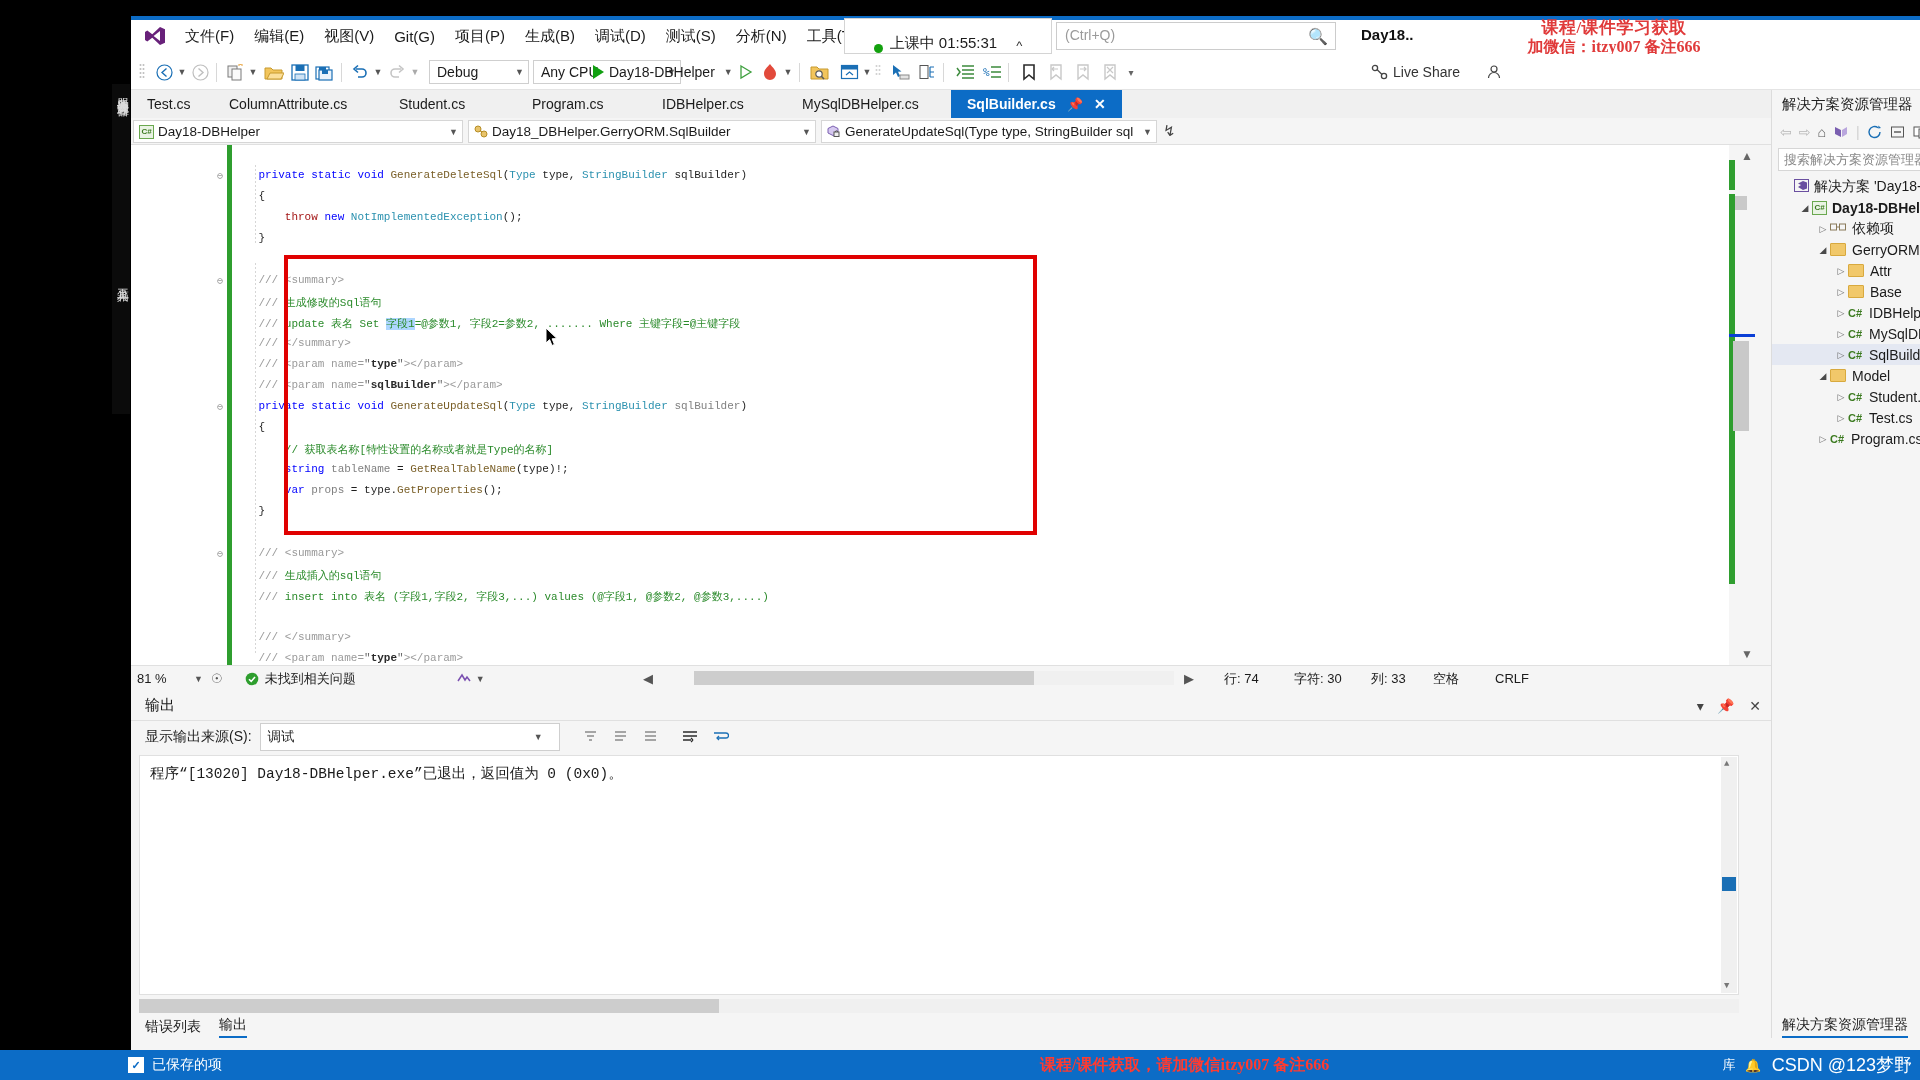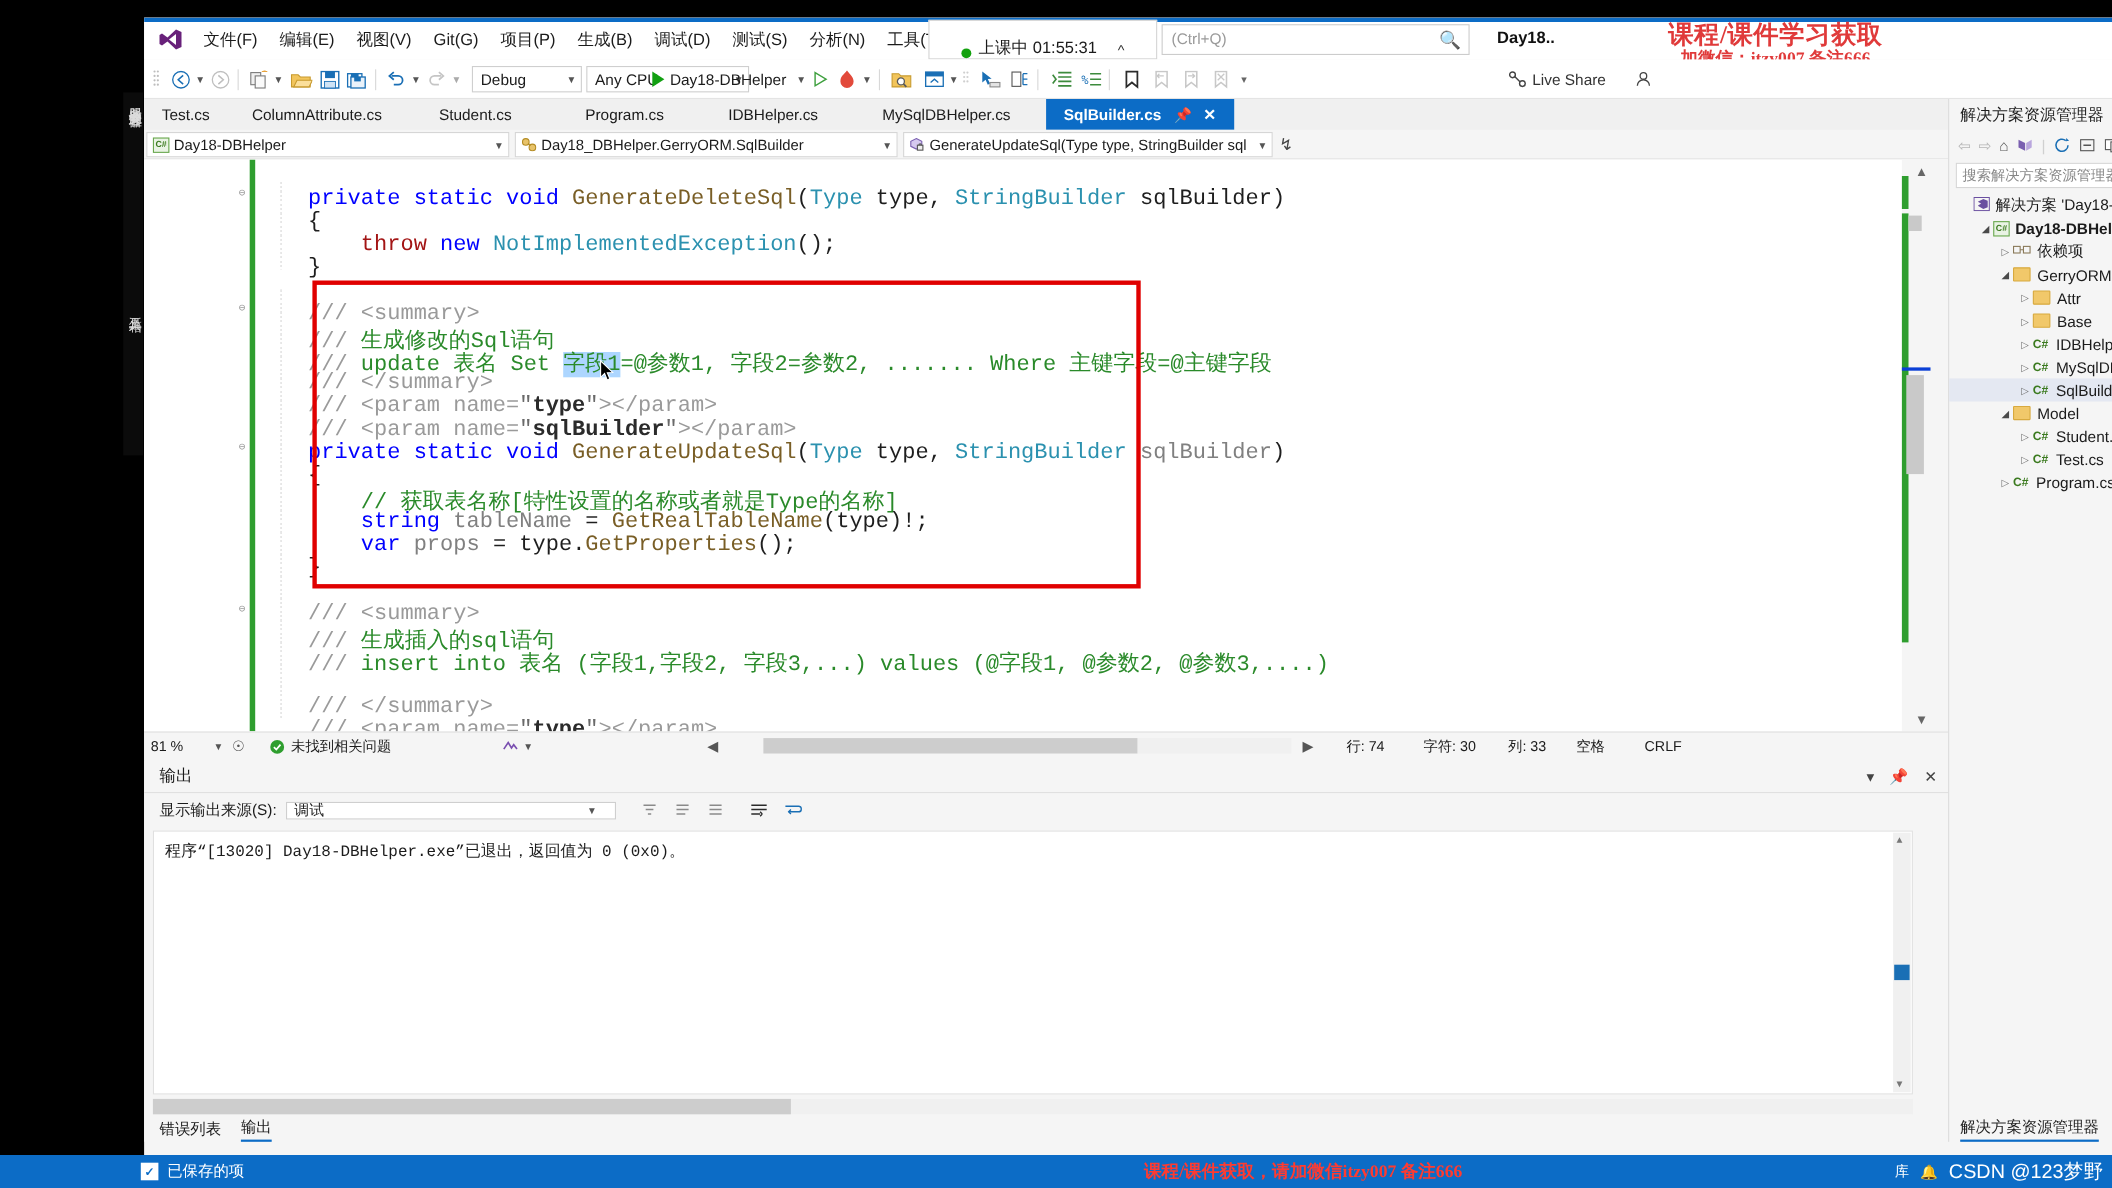--- a/index.html
+++ b/index.html
@@ -30,21 +30,21 @@
   .livedot { width:9px; height:9px; border-radius:50%; background:#13a10e; }
   .livechev { font-size:13px; color:#333; margin-left:12px; }
 
   .searchbox { position:absolute; left:925px; top:6px; width:280px; height:28px; background:#fff; border:1px solid #cccccc; }
   .searchbox .ph { position:absolute; left:8px; top:4px; font-size:14px; color:#9a9a9a;}
   .searchbox .mag { position:absolute; right:7px; top:4px; color:#3b3b3b; font-size:16px;}
 
   .projname { position:absolute; left:1230px; top:10px; font-weight:bold; font-size:15px; color:#111; }
 
   .adtext { position:absolute; left:1318px; top:2px; width:330px; text-align:center; color:#e03a3a; font-weight:bold; line-height:1.18; }
-  .adtext .l1 { font-size:23px; font-family:"Liberation Serif", serif; letter-spacing:.5px;}
+  .adtext .l1 { font-size:17px; font-family:"Liberation Serif", serif; letter-spacing:.5px;}
   .adtext .l2 { font-size:16px; font-family:"Liberation Serif", serif;}
 
   
   .toolbar { position:absolute; left:0; top:38px; width:1789px; height:36px; background:#fff; border-bottom:1px solid #e4e4e4;}
   .tbi { position:absolute; top:6px; height:24px; display:flex; align-items:center; justify-content:center; font-size:15px; color:#444; }
   .sep { position:absolute; top:9px; width:1px; height:19px; background:#d8d8d8; }
   .combo { position:absolute; top:6px; height:24px; border:1px solid #cfcfcf; background:#fff; display:flex; align-items:center; padding:0 4px 0 7px; font-size:14px; color:#1b1b1b;}
   .combo .cv { flex:1; white-space:nowrap;}
   .combo .ca { font-size:9px; color:#555; margin-left:6px;}
   .runbtn { position:absolute; top:6px; height:24px; display:flex; align-items:center; gap:5px; font-size:14px; color:#1b1b1b;}
@@ -64,21 +64,21 @@
   .navcombo { position:absolute; top:2px; height:23px; background:#fff; border:1px solid #d6d6d6; display:flex; align-items:center; padding:0 4px 0 5px; font-size:13.5px; color:#1b1b1b; gap:4px;}
   .navcombo .cv { flex:1; overflow:hidden; white-space:nowrap;}
   .navcombo .ca { font-size:9px; color:#555;}
   .cs-ico { width:15px; height:14px; border:1px solid #6aa84f; background:#e9f3e4; color:#3b7a1f; font-size:8px; font-weight:bold; display:flex; align-items:center; justify-content:center;}
 
   
   .editor { position:absolute; left:0; top:129px; width:1640px; height:520px; background:#fff; overflow:hidden;}
   .gutter { position:absolute; left:0; top:0; width:96px; height:520px; background:#fff; }
   .lnum { position:absolute; right:8px; font-family:"Liberation Mono", monospace; font-size:15px; color:#2b91af; }
   .chgbar { position:absolute; left:96px; width:5px; background:#2f9e2f; }
-  .codearea { position:absolute; left:101px; top:0; right:0; bottom:0; font-family:"Liberation Mono", monospace; font-size:20px; white-space:pre;}
+  .codearea { position:absolute; left:101px; top:0; right:0; bottom:0; font-family:"Liberation Mono", monospace; font-size:11px; white-space:pre;}
   .cl { position:absolute; left:0; }
   .kw { color:#0000ff; }
   .typ { color:#2b91af; }
   .mth { color:#795e26; }
   .cm { color:#9a9a9a; }
   .cmz { color:#2a8a2a; }
   .pun { color:#1e1e1e; }
   .id { color:#1e1e1e; }
   .idg { color:#808080; }
   .sel { background:#add6ff; }
@@ -103,21 +103,21 @@
   .hsb { position:absolute; left:563px; top:655px; width:480px; height:14px; background:#f0f0f0;}
   .hsb-thumb { position:absolute; left:0; top:0; width:340px; height:14px; background:#cdcdcd;}
 
   
   .outpane { position:absolute; left:0; top:675px; width:1640px; height:347px; background:#f5f5f5; }
   .outhead { position:absolute; left:0; top:0; width:1640px; height:30px; border-bottom:1px solid #e0e0e0; display:flex; align-items:center;}
   .outtitle { margin-left:14px; font-size:15px; color:#1b1b1b;}
   .outtools { position:absolute; right:10px; display:flex; gap:14px; color:#444; font-size:14px;}
   .outbar2 { position:absolute; left:0; top:30px; width:1640px; height:32px; display:flex; align-items:center; gap:8px; padding-left:14px;}
   .outbar2 .lbl { font-size:14px; color:#1b1b1b;}
-  .outsel { width:300px; height:16px; background:#fff; border:1px solid #cfcfcf; display:flex; align-items:center; padding:0 16px 0 7px; font-size:13.5px;}
+  .outsel { width:300px; height:28px; background:#fff; border:1px solid #cfcfcf; display:flex; align-items:center; padding:0 16px 0 7px; font-size:13.5px;}
   .outsel .cv { flex:1;}
   .outsel .ca { font-size:9px; color:#555;}
   .obtn { width:22px; height:22px; display:flex; align-items:center; justify-content:center; font-size:14px; color:#555;}
   .outtext { position:absolute; left:8px; top:64px; width:1600px; height:240px; background:#fff; border:1px solid #e0e0e0; font-family:"Liberation Mono", monospace; font-size:14.5px; padding:8px 10px; color:#1b1b1b;}
   .outvsb { position:absolute; right:1px; top:1px; width:16px; bottom:1px; background:#f0f0f0;}
   .outhsb { position:absolute; left:8px; top:308px; width:1600px; height:14px; background:#f0f0f0;}
   .outhsb .th { position:absolute; left:0; top:0; width:580px; height:14px; background:#cdcdcd;}
   .outtabs { position:absolute; left:0; top:324px; width:1640px; height:24px; display:flex; align-items:center; gap:18px; padding-left:14px; font-size:14px; color:#1b1b1b;}
   .sepanel { position:absolute; left:1640px; top:74px; width:280px; height:948px; background:#f5f5f5; border-left:1px solid #dcdcdc;}
   .sehead { position:absolute; left:0; top:0; width:280px; height:28px; display:flex; align-items:center; }

